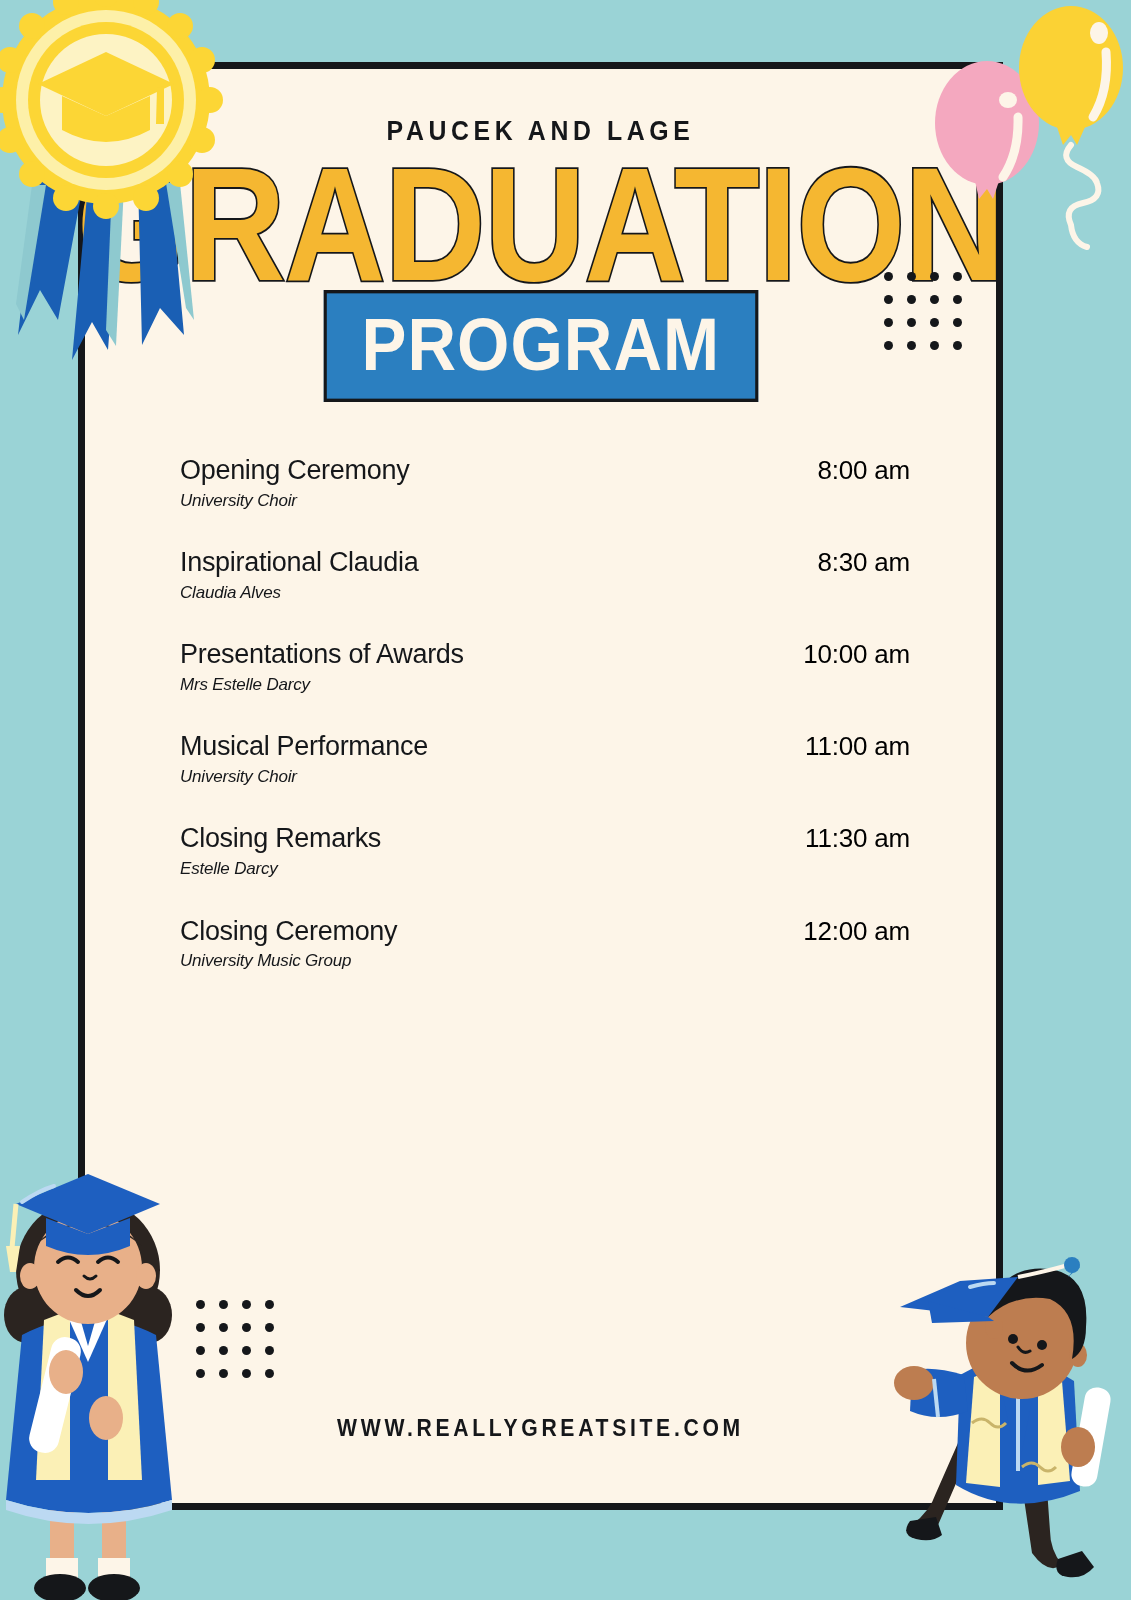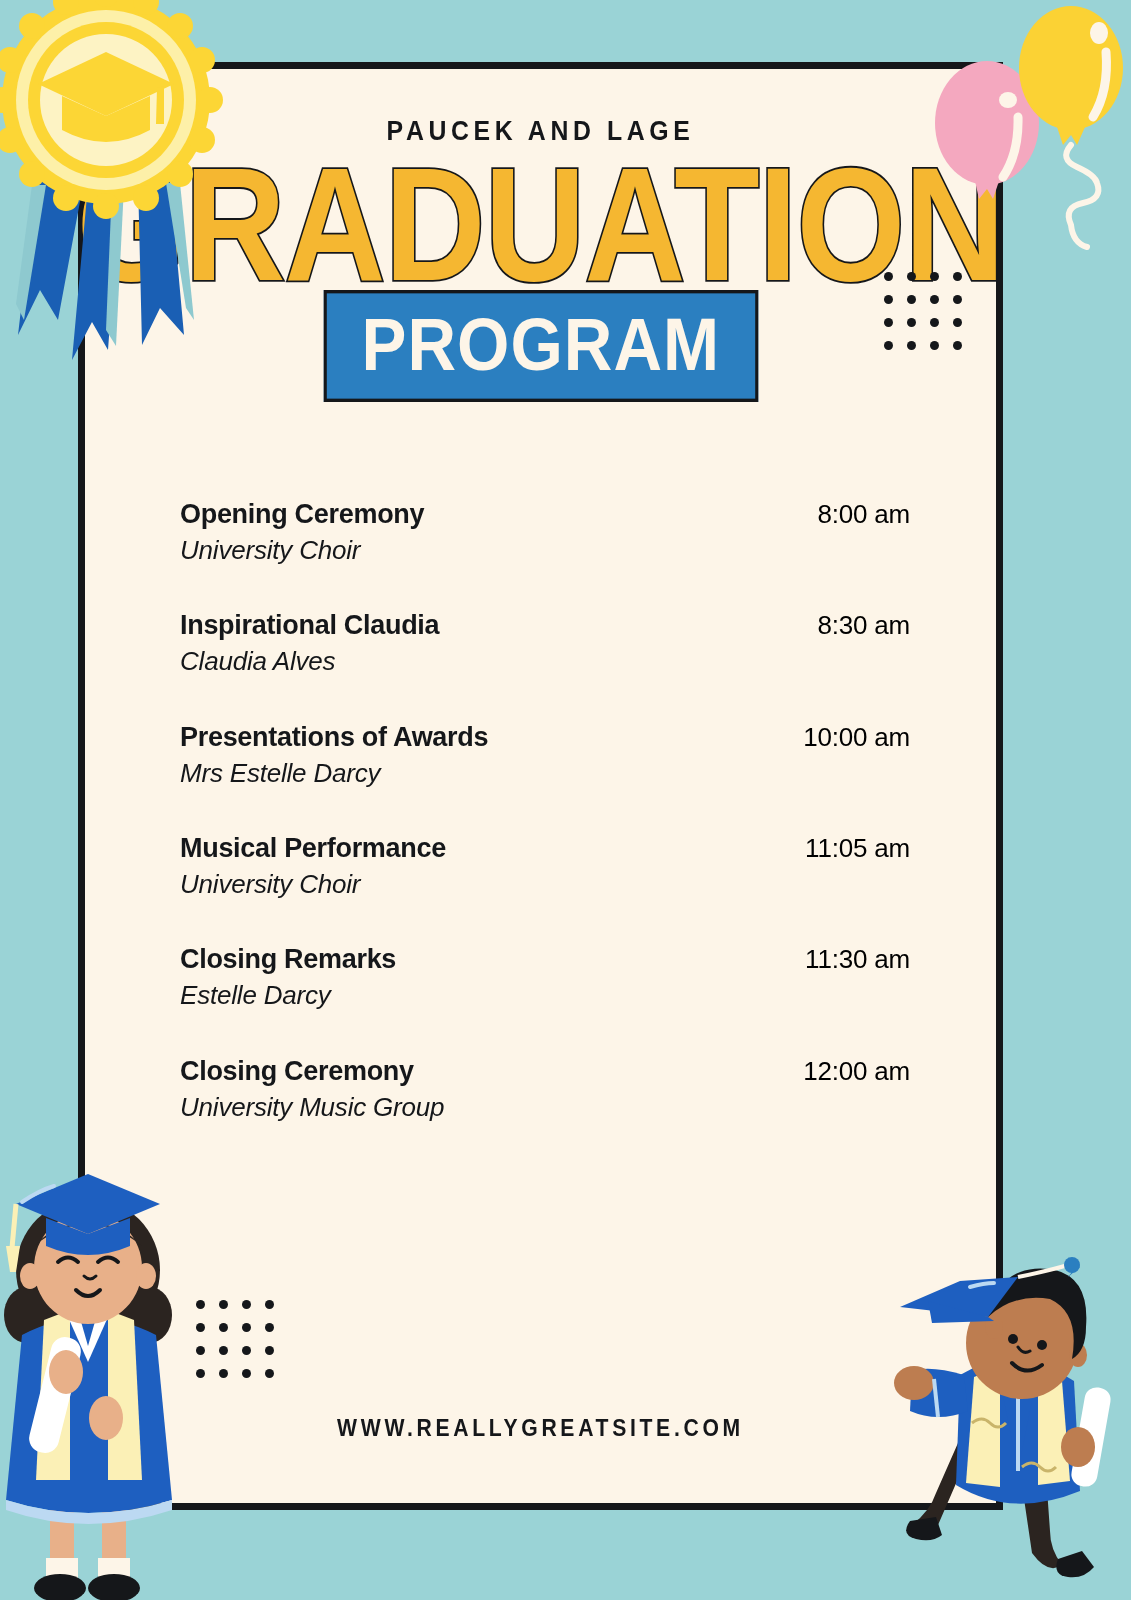--- a/index.html
+++ b/index.html
@@ -76,28 +76,27 @@
     left:180px; top:455px;
     width:730px;
   }
   .row {
     position:relative;
     margin-bottom:36px;
   }
   .row:last-child { margin-bottom:0; }
   .row-title {
     font-size:27px;
-    font-weight:700;
+    font-weight:400;
     color:#15171a;
     letter-spacing:-0.3px;
     line-height:1.18;
-    margin-top:44px;
   }
   .row-person {
-    font-size:26px;
+    font-size:17px;
     font-style:italic;
     color:#15171a;
     letter-spacing:-0.2px;
     line-height:1.25;
     margin-top:3px;
   }
   .row-time {
     position:absolute;
     right:0; top:0;
     font-size:26px;
@@ -165,21 +164,21 @@
 
     <div class="row">
       <div class="row-title">Presentations of Awards</div>
       <div class="row-person">Mrs Estelle Darcy</div>
       <div class="row-time">10:00 am</div>
     </div>
 
     <div class="row">
       <div class="row-title">Musical Performance</div>
       <div class="row-person">University Choir</div>
-      <div class="row-time">11:05 am</div>
+      <div class="row-time">11:00 am</div>
     </div>
 
     <div class="row">
       <div class="row-title">Closing Remarks</div>
       <div class="row-person">Estelle Darcy</div>
       <div class="row-time">11:30 am</div>
     </div>
 
     <div class="row">
       <div class="row-title">Closing Ceremony</div>

